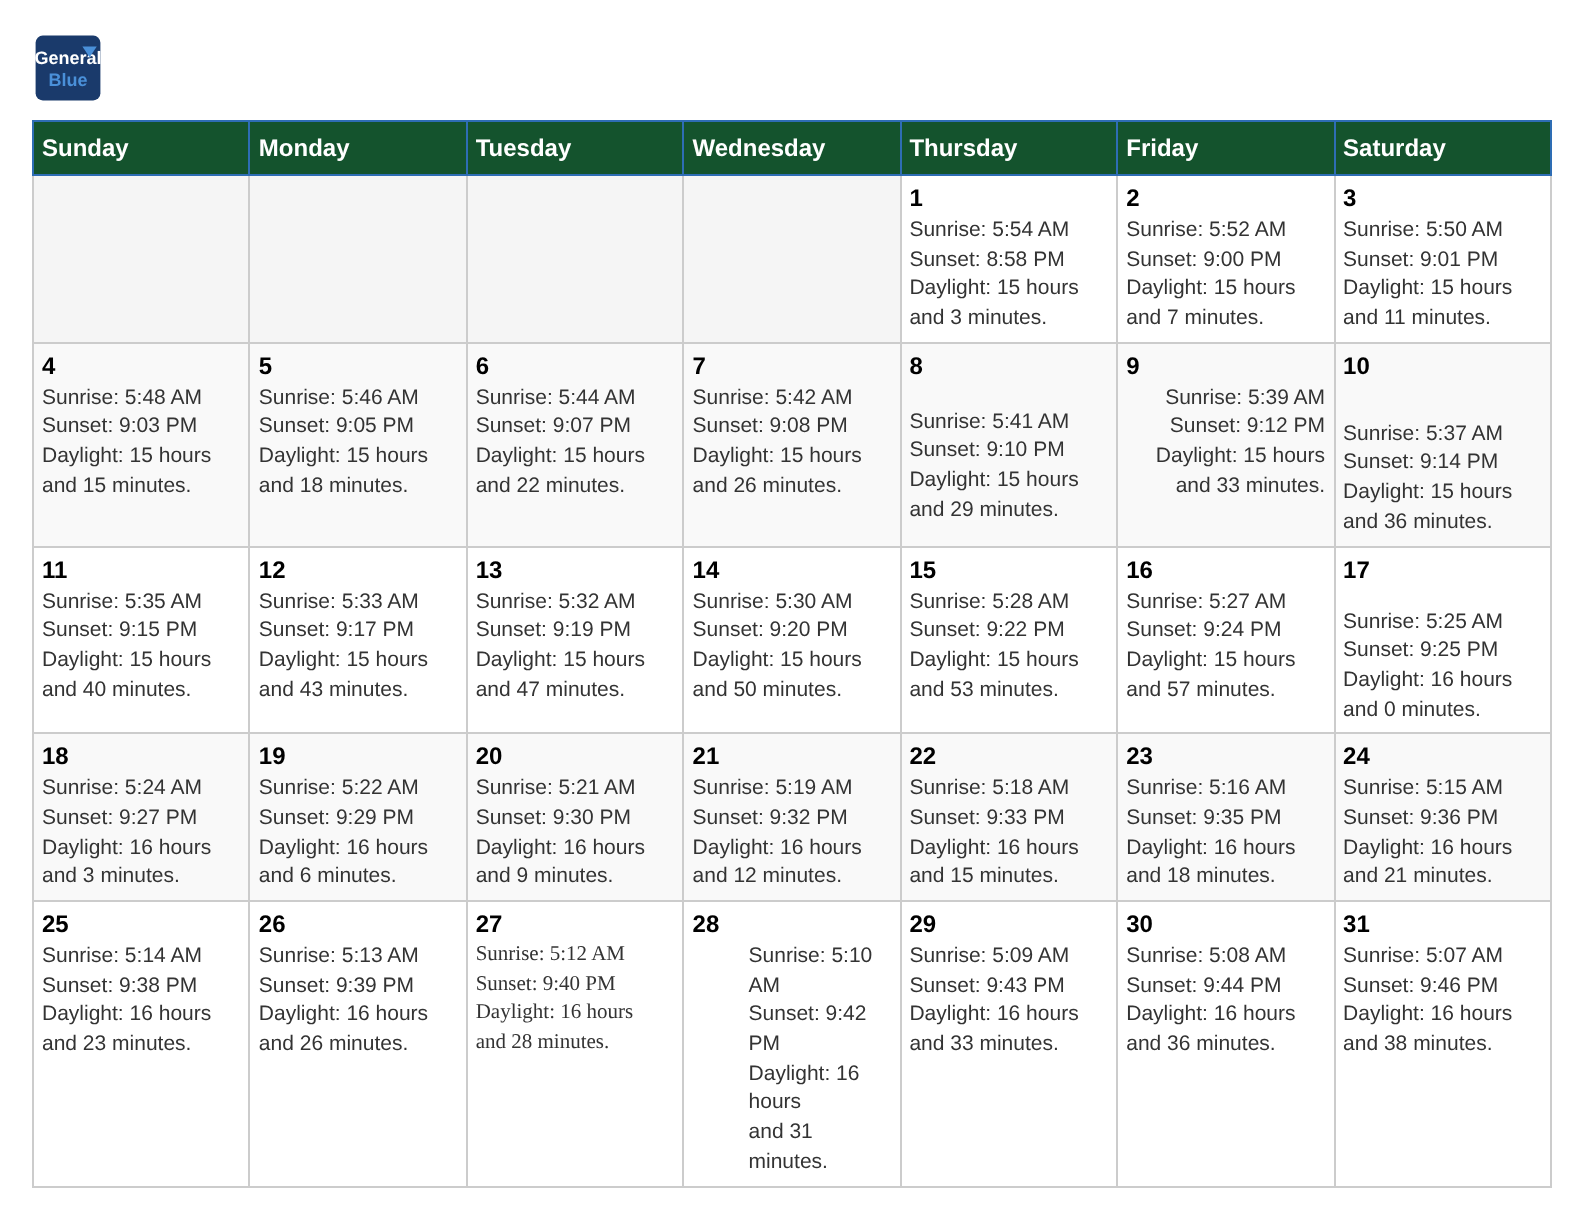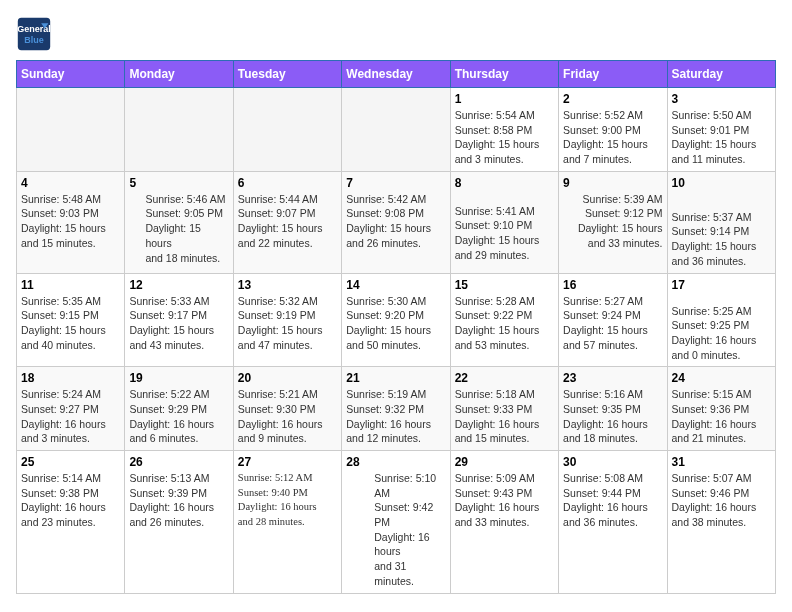--- a/index.html
+++ b/index.html
@@ -36,21 +36,21 @@
     .calendar-subtitle {
       font-size: 14px;
       color: #333;
     }
     .calendar {
       width: 100%;
       border-collapse: collapse;
       font-size: 11px;
     }
     .calendar th {
-      background: #8b5cf6;
+      background: #14532d;
       color: #fff;
       padding: 6px 4px;
       text-align: left;
       font-size: 12px;
       border: 1px solid #2e6db4;
     }
     .calendar td {
       border: 1px solid #ccc;
       vertical-align: top;
       padding: 4px;
@@ -137,21 +137,21 @@
       <tr>
         <td>
           <div class="day-num">4</div>
           <div class="day-info" style="white-space: pre-line;">Sunrise: 5:48 AM
 Sunset: 9:03 PM
 Daylight: 15 hours
 and 15 minutes.</div>
         </td>
         <td>
           <div class="day-num">5</div>
-          <div class="day-info" style="white-space: pre-line; margin-left: 16px;">Sunrise: 5:46 AM
+          <div class="day-info" style="white-space: pre-line;">Sunrise: 5:46 AM
 Sunset: 9:05 PM
 Daylight: 15 hours
 and 18 minutes.</div>
         </td>
         <td>
           <div class="day-num">6</div>
           <div class="day-info" style="white-space: pre-line;">Sunrise: 5:44 AM
 Sunset: 9:07 PM
 Daylight: 15 hours
 and 22 minutes.</div>

